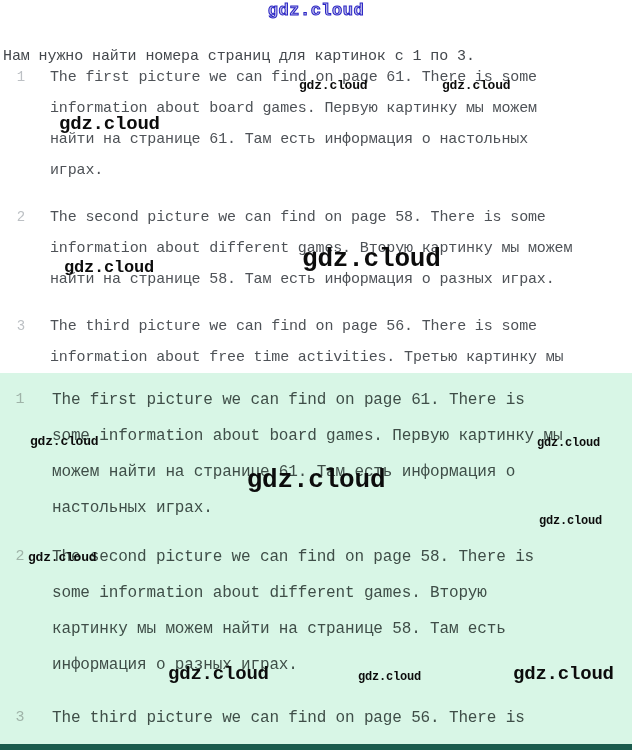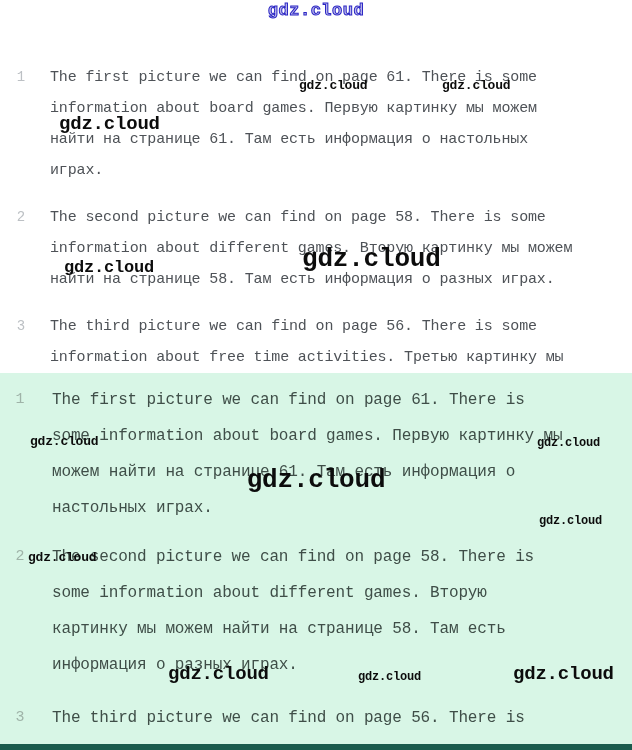--- a/index.html
+++ b/index.html
@@ -112,20 +112,21 @@
   .wm12 { left: 358px; top: 670px; }
   .wm13 { left: 513px; top: 663px; }
 </style>
 </head>
 <body>
 
 <div class="page">
 
   <div class="wm-top">gdz.cloud</div>
 
+  <p class="intro">Нам нужно найти номера страниц для картинок с 1 по 3.</p>
 
   <ol class="answers white-list">
     <li>
       <span class="num">1</span>
       <span class="txt">The first picture we can find on page 61. There is some information about board games. Первую картинку мы можем найти на странице 61. Там есть информация о настольных играх.</span>
     </li>
     <li>
       <span class="num">2</span>
       <span class="txt">The second picture we can find on page 58. There is some information about different games. Вторую картинку мы можем найти на странице 58. Там есть информация о разных играх.</span>
     </li>

